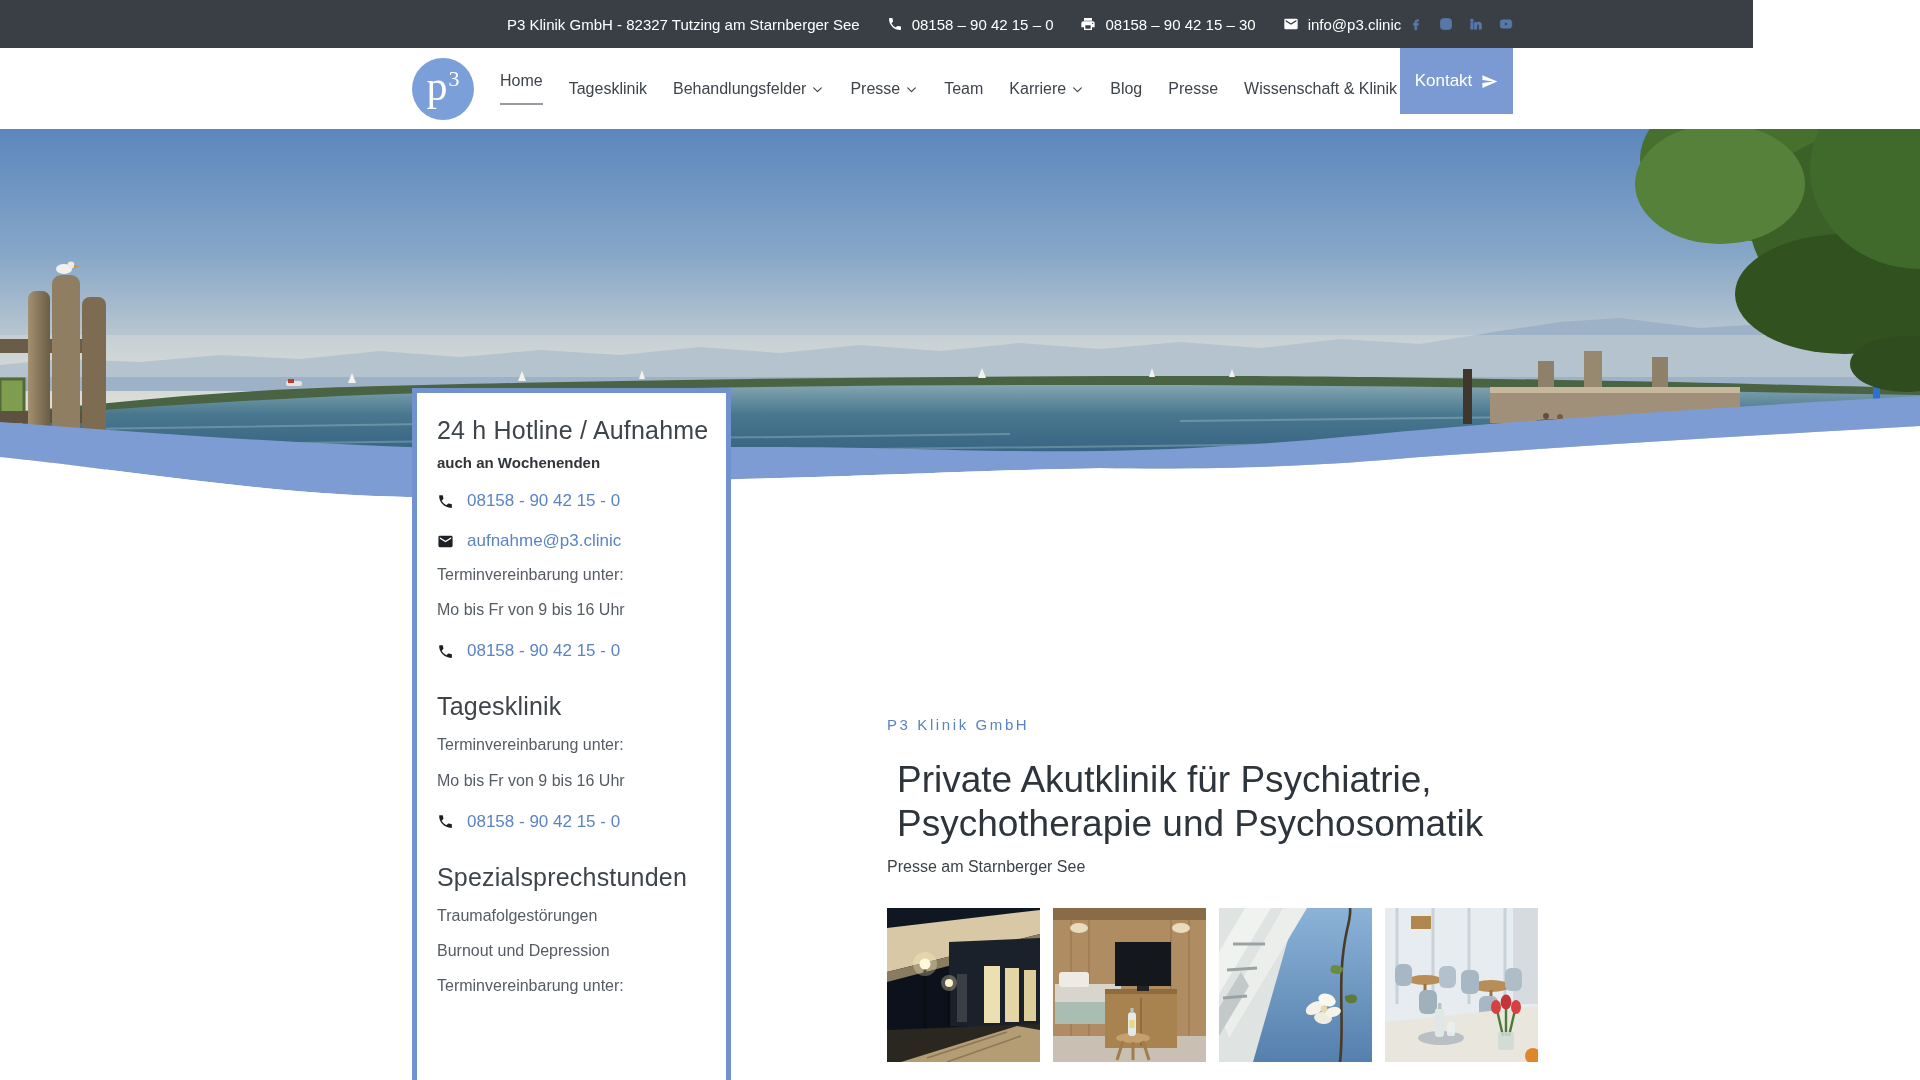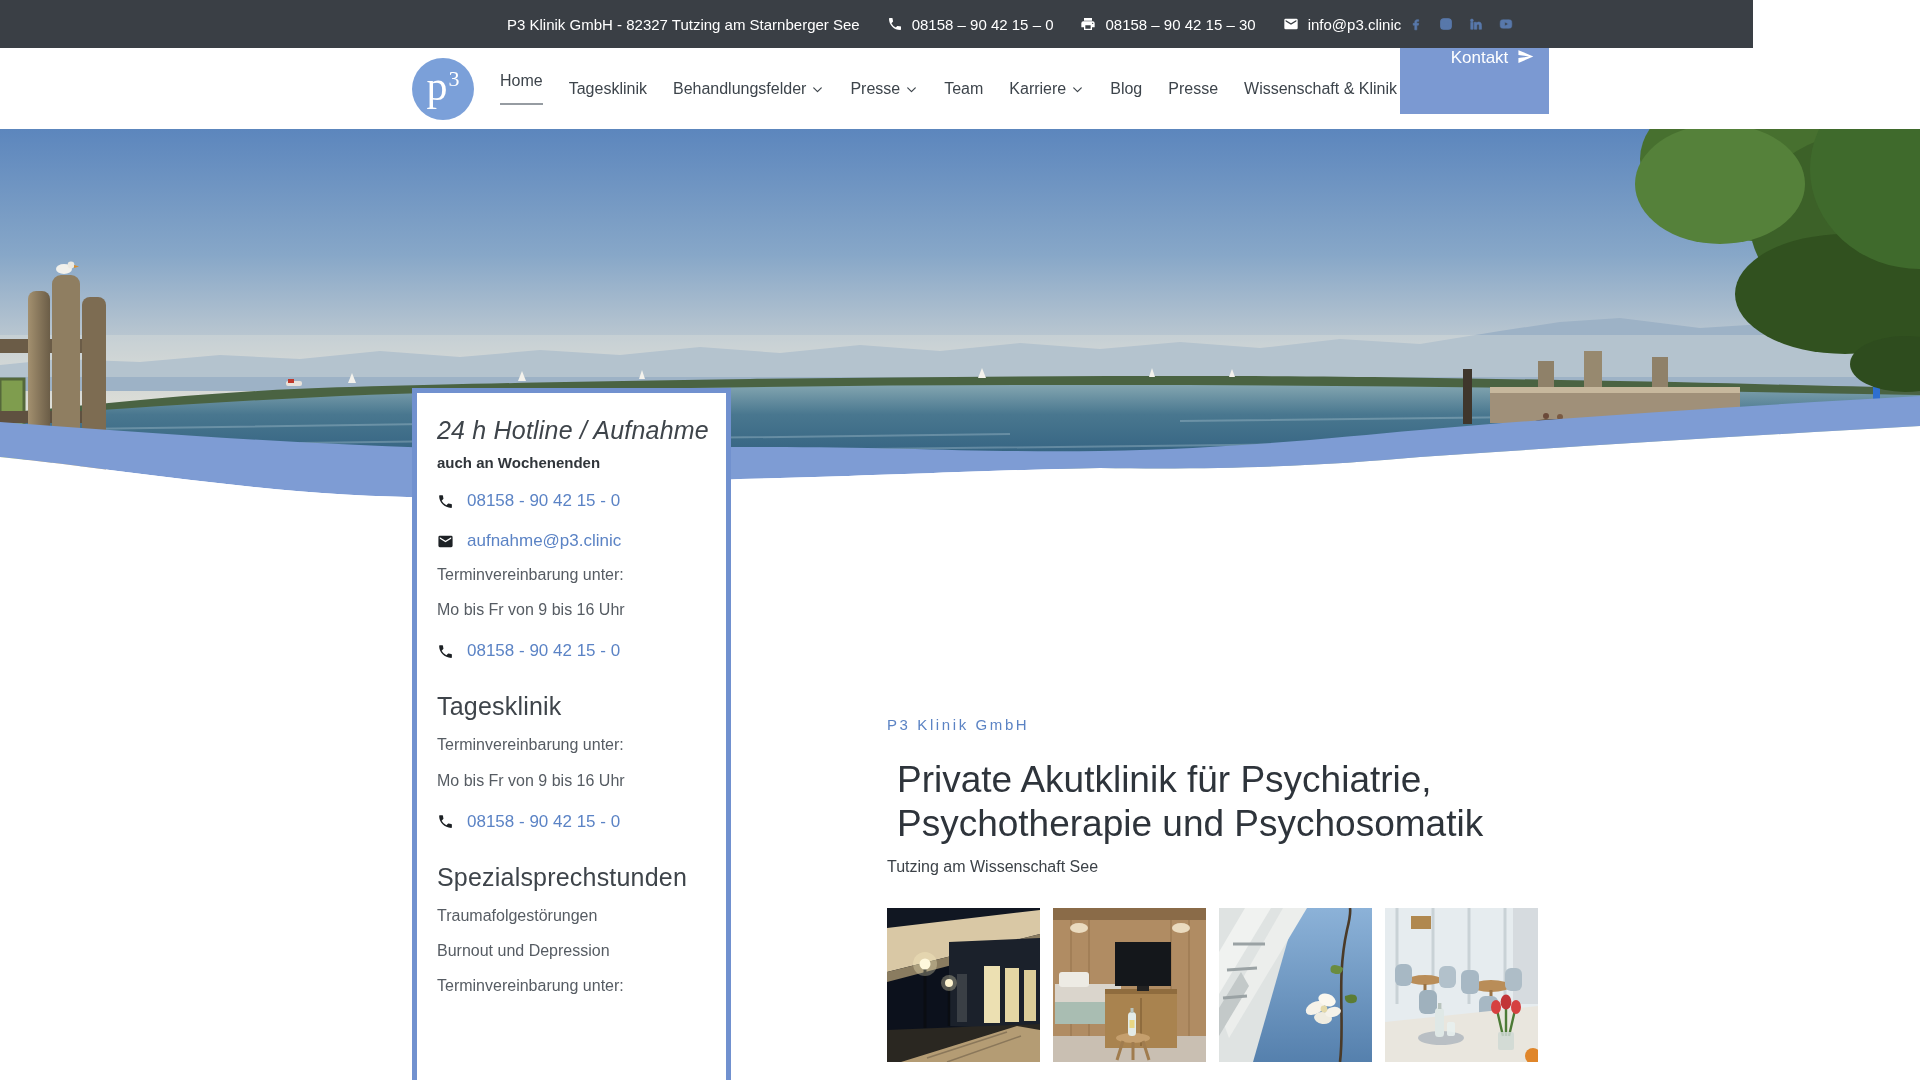--- a/index.html
+++ b/index.html
@@ -20,32 +20,32 @@
   .navbar{position:absolute;top:48px;left:0;width:1656px;height:81px;background:#fff;z-index:19;}
   .nav-inner{position:absolute;left:412px;width:1101px;height:81px;display:flex;align-items:center;}
   .logo{width:62px;height:62px;border-radius:50%;background:#7ba0d9;color:#fff;display:flex;align-items:center;justify-content:center;flex:none;cursor:pointer;}
   .logo-text{font-family:"Liberation Serif",serif;font-size:42px;line-height:1;margin-top:-6px;}
   .logo-text sup{font-size:22px;vertical-align:14px;margin-left:1px;}
   .nav-menu{display:flex;align-items:center;gap:26px;margin-left:26px;font-size:16px;color:#3d444b;}
   .nav-item{display:flex;align-items:center;gap:5px;cursor:pointer;color:#3d444b;text-decoration:none;white-space:nowrap;}
   .nav-item.active > span{padding-bottom:13px;border-bottom:2px solid #969ca2;}
   .nav-item svg{width:13px;height:13px;stroke:#3d444b;fill:none;margin-top:2px;}
   .kontakt-btn{position:absolute;left:1400px;top:48px;width:113px;height:66px;background:#7b99d2;color:#fff;
-    display:flex;align-items:flex-start;justify-content:center;gap:9px;font-size:17px;cursor:pointer;z-index:21;padding-left:36px;}
+    display:flex;align-items:center;justify-content:center;gap:9px;font-size:17px;cursor:pointer;z-index:21;}
   .kontakt-btn svg{width:17px;height:17px;fill:#fff;}
 
   
   .hero{position:absolute;top:129px;left:0;width:1920px;height:380px;z-index:1;}
   .hero svg{display:block;width:1920px;height:380px;}
 
   
   .hotline-card{position:absolute;left:412px;top:388px;width:319px;height:760px;box-sizing:border-box;
     background:#fff;border:5px solid #7191cf;border-bottom:none;z-index:10;padding:22px 16px 0 20px;}
   .card-title{font-size:25px;font-weight:400;color:#3e444a;margin:30px 0 0;line-height:1.2;letter-spacing:.2px;}
-  .card-section:first-child .card-title{margin-top:0;font-style:italic;}
+  .card-section:first-child .card-title{margin-top:0;}
   .card-subtitle{font-size:15px;font-weight:700;color:#30353a;margin:9px 0 0;}
   .card-line{font-size:16px;color:#565c63;margin:12px 0 0;line-height:1.45;}
   .card-link{display:flex;align-items:center;gap:13px;margin:20px 0 0;color:#5b83c5;font-size:17px;text-decoration:none;cursor:pointer;}
   .card-link svg{width:17px;height:17px;fill:#1d2125;flex:none;}
 
   
   .eyebrow{position:absolute;left:887px;top:716px;font-size:15px;letter-spacing:2.6px;color:#5b83c4;z-index:5;}
   .main-heading{position:absolute;left:885px;top:746px;font-size:37px;font-weight:500;color:#2e343b;line-height:1.18;z-index:5;margin:12px;}
   .main-heading span{display:block;}
   .sub-heading{position:absolute;left:887px;top:858px;font-size:16px;color:#3c4248;z-index:5;}
@@ -282,21 +282,21 @@
           <p class="card-line">Terminvereinbarung unter:</p>
         </section>
       </div>
   </aside>
 
   <div class="eyebrow">P3 Klinik GmbH</div>
   <h1 class="main-heading">
     <span>Private Akutklinik für Psychiatrie,</span>
     <span>Psychotherapie und Psychosomatik</span>
   </h1>
-  <div class="sub-heading">Tutzing am Wissenschaft See</div>
+  <div class="sub-heading">Presse am Starnberger See</div>
 
   <div class="gallery">
     <figure>
       <svg viewBox="0 0 153 154">
         <rect width="153" height="154" fill="#0c111c"></rect>
         <rect x="0" y="0" width="153" height="44" fill="#111722"></rect>
         <polygon points="0,20 153,2 153,26 0,64" fill="#d9c8a5"></polygon>
         <polygon points="0,64 153,26 153,34 0,74" fill="#8a7c60"></polygon>
         <polygon points="62,34 153,30 153,122 62,118" fill="#1b212b"></polygon>
         <rect x="97" y="58" width="16" height="57" fill="#ece0b2"></rect>

